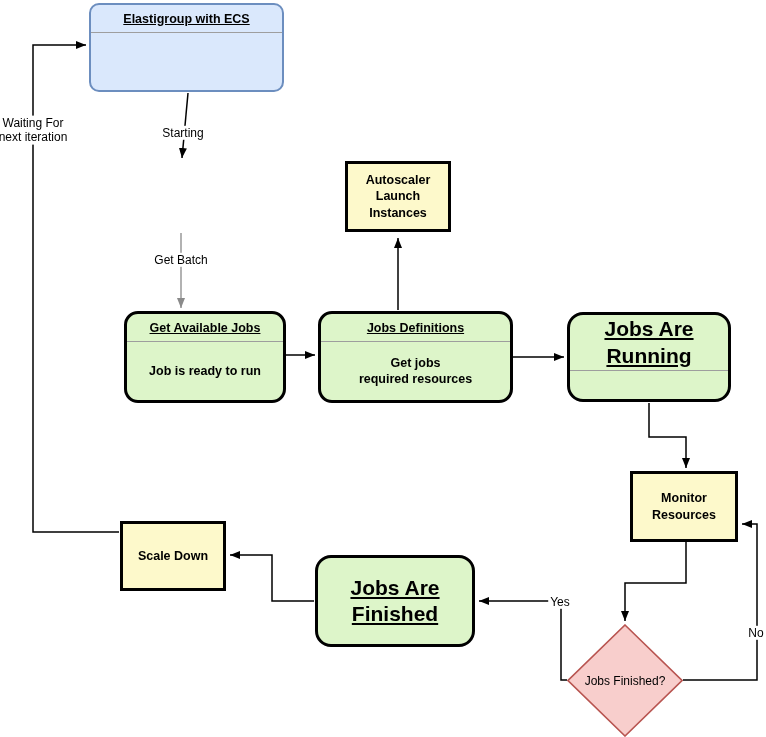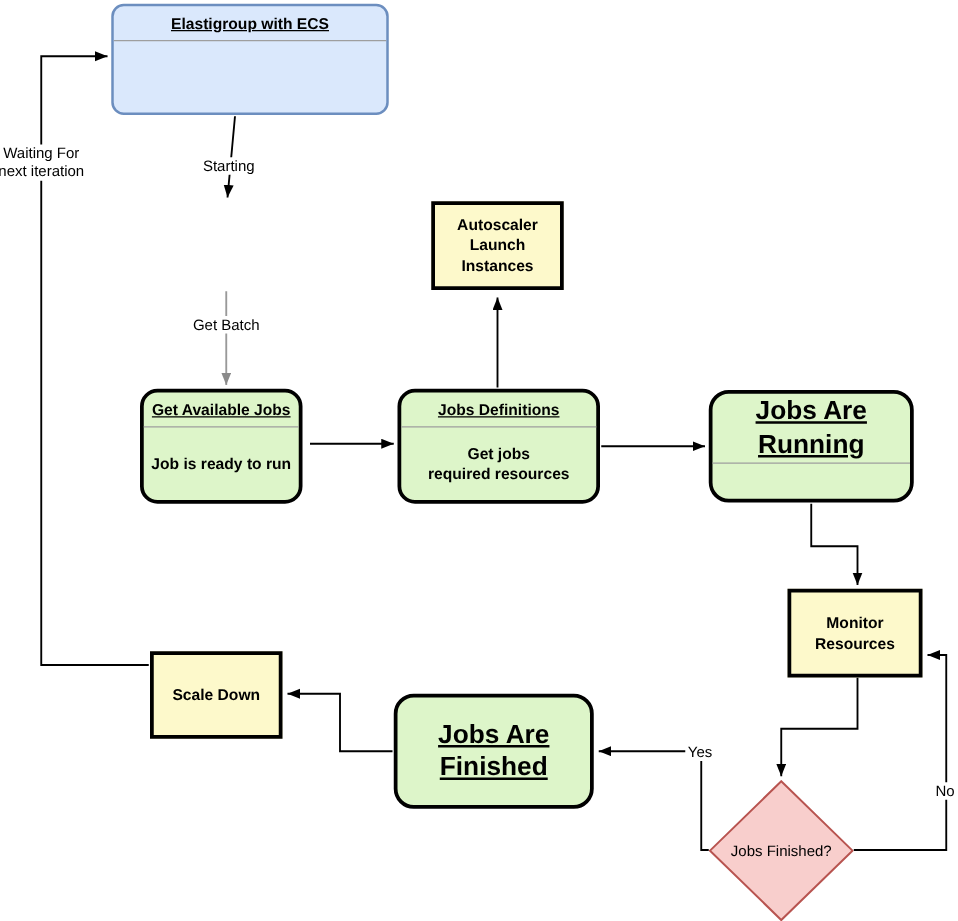--- a/index.html
+++ b/index.html
@@ -59,37 +59,37 @@
     <path class="edge" d="M398,310 L398,238" marker-end="url(#ah-black)"></path>
     <path class="edge" d="M481,357 L564,357" marker-end="url(#ah-black)"></path>
     <path class="edge" d="M649,403 L649,437 L686,437 L686,468" marker-end="url(#ah-black)"></path>
     <path class="edge" d="M686,542 L686,583 L625,583 L625,621" marker-end="url(#ah-black)"></path>
     <path class="edge" d="M567,680 L561,680 L561,601 L479,601" marker-end="url(#ah-black)"></path>
     <path class="edge" d="M314,601 L272,601 L272,555 L230,555" marker-end="url(#ah-black)"></path>
     <path class="edge" d="M119,532 L33,532 L33,45 L86,45" marker-end="url(#ah-black)"></path>
     <path class="edge" d="M683,680 L757,680 L757,524 L742,524" marker-end="url(#ah-black)"></path>
   </svg>
 
-  <div class="node blue" style="left:89px;top:3px;width:222px;height:89px;">
+  <div class="node blue" style="left:89px;top:3px;width:195px;height:89px;">
     <div class="hdr">Elastigroup with ECS</div>
   </div>
 
 
   <div class="node rect" style="left:345px;top:161px;width:106px;height:71px;">
     <div class="center-lbl pre">Autoscaler
 Launch
 Instances</div>
   </div>
 
-  <div class="node round" style="left:112px;top:311px;width:130px;height:92px;">
+  <div class="node round" style="left:124px;top:311px;width:162px;height:92px;">
     <div class="hdr">Get Available Jobs</div>
     <div class="body">Job is ready to run</div>
   </div>
 
-  <div class="node round" style="left:318px;top:311px;width:162px;height:92px;">
+  <div class="node round" style="left:318px;top:311px;width:195px;height:92px;">
     <div class="hdr">Jobs Definitions</div>
     <div class="body pre">Get jobs
 required resources</div>
   </div>
 
   <div class="node round" style="left:567px;top:312px;width:164px;height:90px;border-radius:16px;">
     <div class="sec-title">
       <span class="big-title pre">Jobs Are
 Running</span>
     </div>

